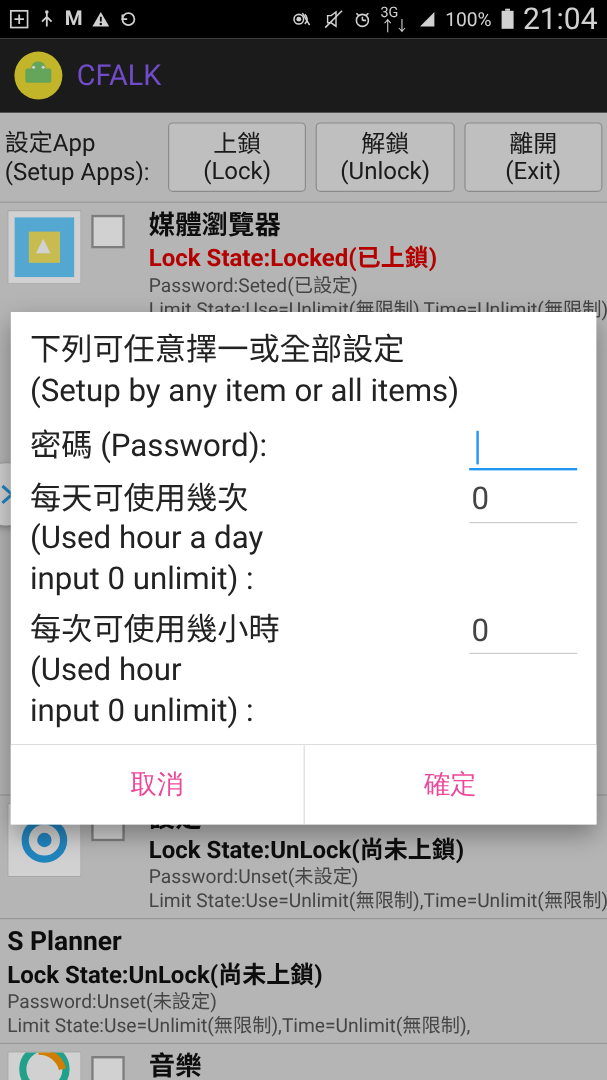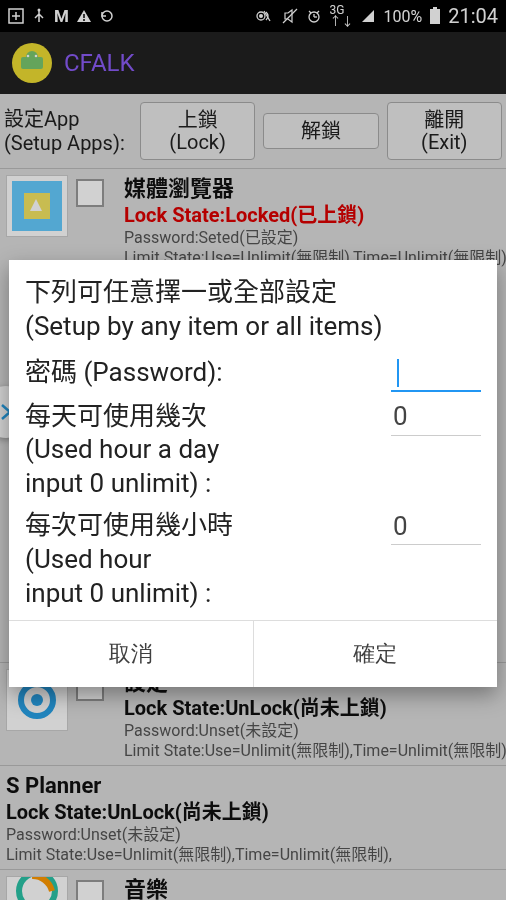--- a/index.html
+++ b/index.html
@@ -183,21 +183,21 @@
   .dlg-btns {
     display: flex;
     border-top: 1px solid #ddd;
     margin-top: 10px;
   }
   .dlg-btn {
     flex: 1;
     text-align: center;
     padding: 18px 0;
     font-size: 22px;
-    color: #404040;
+    color: #ec4899;
     background: #fff;
     border: none;
   }
   .dlg-btn + .dlg-btn { border-left: 1px solid #ddd; }
 
   
   svg { display: block; }
 </style>
 </head>
 <body>
@@ -264,21 +264,21 @@
           <path d="M2 14 L14 14 L14 2 Z" fill="#fff"></path>
         </svg>
     </span>
     <span style="font-size:16px">100%</span>
     <span>
       <svg width="12" height="18" viewBox="0 0 12 18">
           <rect x="4" y="0" width="4" height="2" fill="#fff"></rect>
           <rect x="1" y="2" width="10" height="15" fill="#fff"></rect>
         </svg>
     </span>
-    <span style="font-size:20px">21:04</span>
+    <span style="font-size:25px">21:04</span>
   </div>
 </div>
 
 <div class="app-bar">
   <div class="app-icon">
     <svg width="22" height="24" viewBox="0 0 22 24">
         <rect x="0" y="6" width="22" height="12" rx="2" fill="#7bc96f"></rect>
         <circle cx="11" cy="6" r="6" fill="#7bc96f"></circle>
         <circle cx="7" cy="5" r="1.3" fill="#fff"></circle>
         <circle cx="15" cy="5" r="1.3" fill="#fff"></circle>
@@ -291,20 +291,21 @@
   <div class="header-label">
     <div>設定App</div>
     <div>(Setup Apps):</div>
   </div>
   <div class="hbtn">
     <div>上鎖</div>
     <div>(Lock)</div>
   </div>
   <div class="hbtn">
     <div>解鎖</div>
+    <div>(Unlock)</div>
   </div>
   <div class="hbtn">
     <div>離開</div>
     <div>(Exit)</div>
   </div>
 </div>
 
 <div class="app-list">
 
   <div class="app-item">

